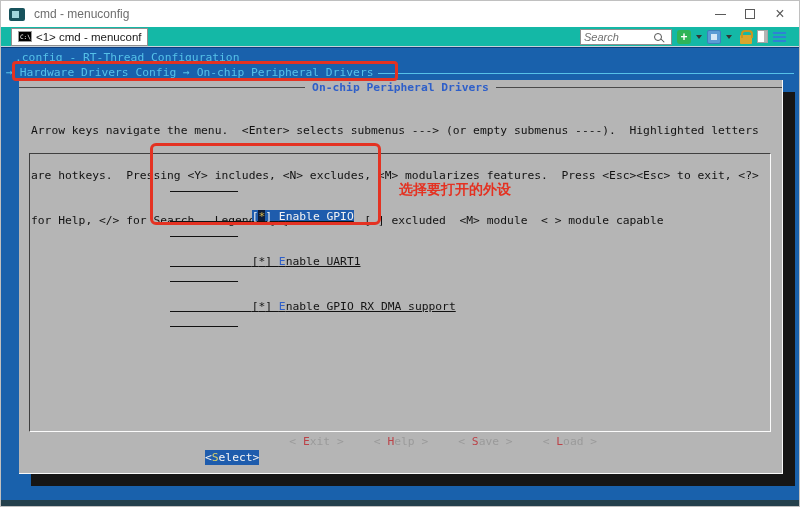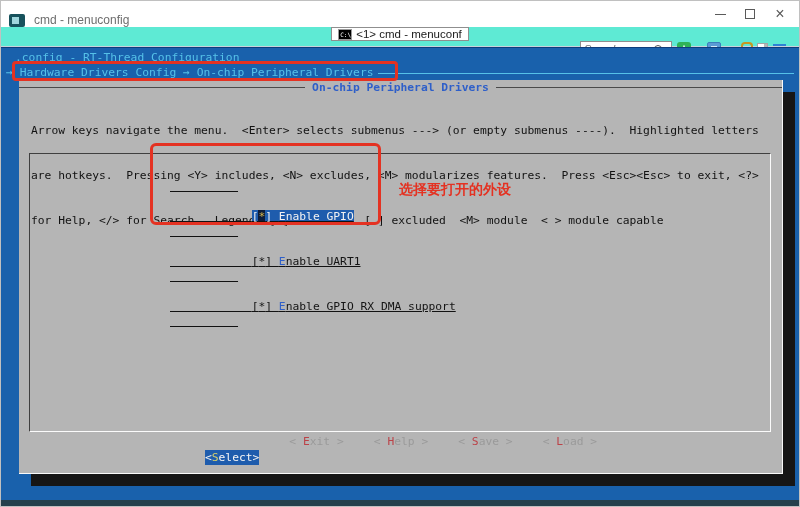--- a/index.html
+++ b/index.html
@@ -2,31 +2,31 @@
 <html style="--terminal-bg: #1961ac; --cyan: #55c1e8; --dialog-gray: #b5b5b5; --hotkey-blue: #2e5fc9; --select-bg: #1e5cad; --cursor-bg: #0d1d3a; --cursor-star: #d8b84a; --annotation-red: #e43222; --button-dim: #9a9a9a; --button-hotkey: #bb4248; --select-hotkey: #d6d06a;"><head>
 <meta charset="utf-8">
 <style>
   * { margin:0; padding:0; box-sizing:border-box; }
   body { background:#444; font-family:"Liberation Sans", sans-serif; }
   .window {
     position:relative; width:800px; height:507px; background:#fff;
     border:1px solid #c0c0c0; overflow:hidden;
   }
   
-  .titlebar { height:26px; background:#ffffff; display:flex; align-items:flex-end; padding:0 4px; }
+  .titlebar { height:26px; background:#ffffff; display:flex; align-items:center; padding:0 4px; }
   .app-icon { position:relative; width:16px; height:13px; background:#17525c; border-radius:2px; margin-left:4px; }
   .app-icon::after { content:""; position:absolute; left:3px; top:3px; width:7px; height:7px; background:#9fd6dc; }
   .win-title { color:#6e6e6e; font-size:12px; margin-left:9px; }
   .win-controls { margin-left:auto; display:flex; align-items:center; }
   .win-btn { width:30px; height:26px; display:flex; align-items:center; justify-content:center; color:#5a5a5a; }
   .win-btn .bar { width:11px; height:1px; background:#5a5a5a; }
   .win-btn .box { width:10px; height:10px; border:1px solid #5a5a5a; }
   .win-btn.close { font-size:16px; line-height:1; }
   
-  .toolbar { height:20px; background:#5eead4; display:flex; align-items:center; padding:0 10px; border-bottom:1px solid #c9d2da;flex-direction:column; }
+  .toolbar { height:20px; background:#14b8a6; display:flex; align-items:center; padding:0 10px; border-bottom:1px solid #c9d2da; }
   .tab { height:18px; background:#fff; border:1px solid #8f8f8f; display:flex; align-items:center; gap:4px; padding:0 6px; font-size:11.5px; color:#1a1a1a; }
   .cmd-icon { width:14px; height:11px; background:#000; border:1px solid #9a9a9a; color:#fff; font-size:6px; line-height:9px; padding-left:1px; overflow:hidden; font-family:"DejaVu Sans Mono", monospace; }
   .toolbar-right { margin-left:auto; display:flex; align-items:center; gap:5px; padding-right:3px; }
   .searchbox { width:92px; height:16px; background:#fff; border:1px solid #8f8f8f; display:flex; align-items:center; padding:0 3px; }
   .searchbox input { border:none; outline:none; width:70px; font-size:11px; font-family:"Liberation Sans", sans-serif;font-style:italic; }
   .searchbox input::placeholder { font-style:italic; color:#6f6f6f; }
   .mag { position:relative; width:8px; height:8px; border:1px solid #555; border-radius:50%; }
   .mag::after { content:""; position:absolute; width:5px; height:1px; background:#555; right:-4px; bottom:-1px; transform:rotate(45deg); }
   .tb-btn { width:14px; height:14px; border-radius:3px; display:flex; align-items:center; justify-content:center; }
   .green-plus { background:#2fb457; color:#fff; font-size:12px; font-weight:bold; line-height:1; }

